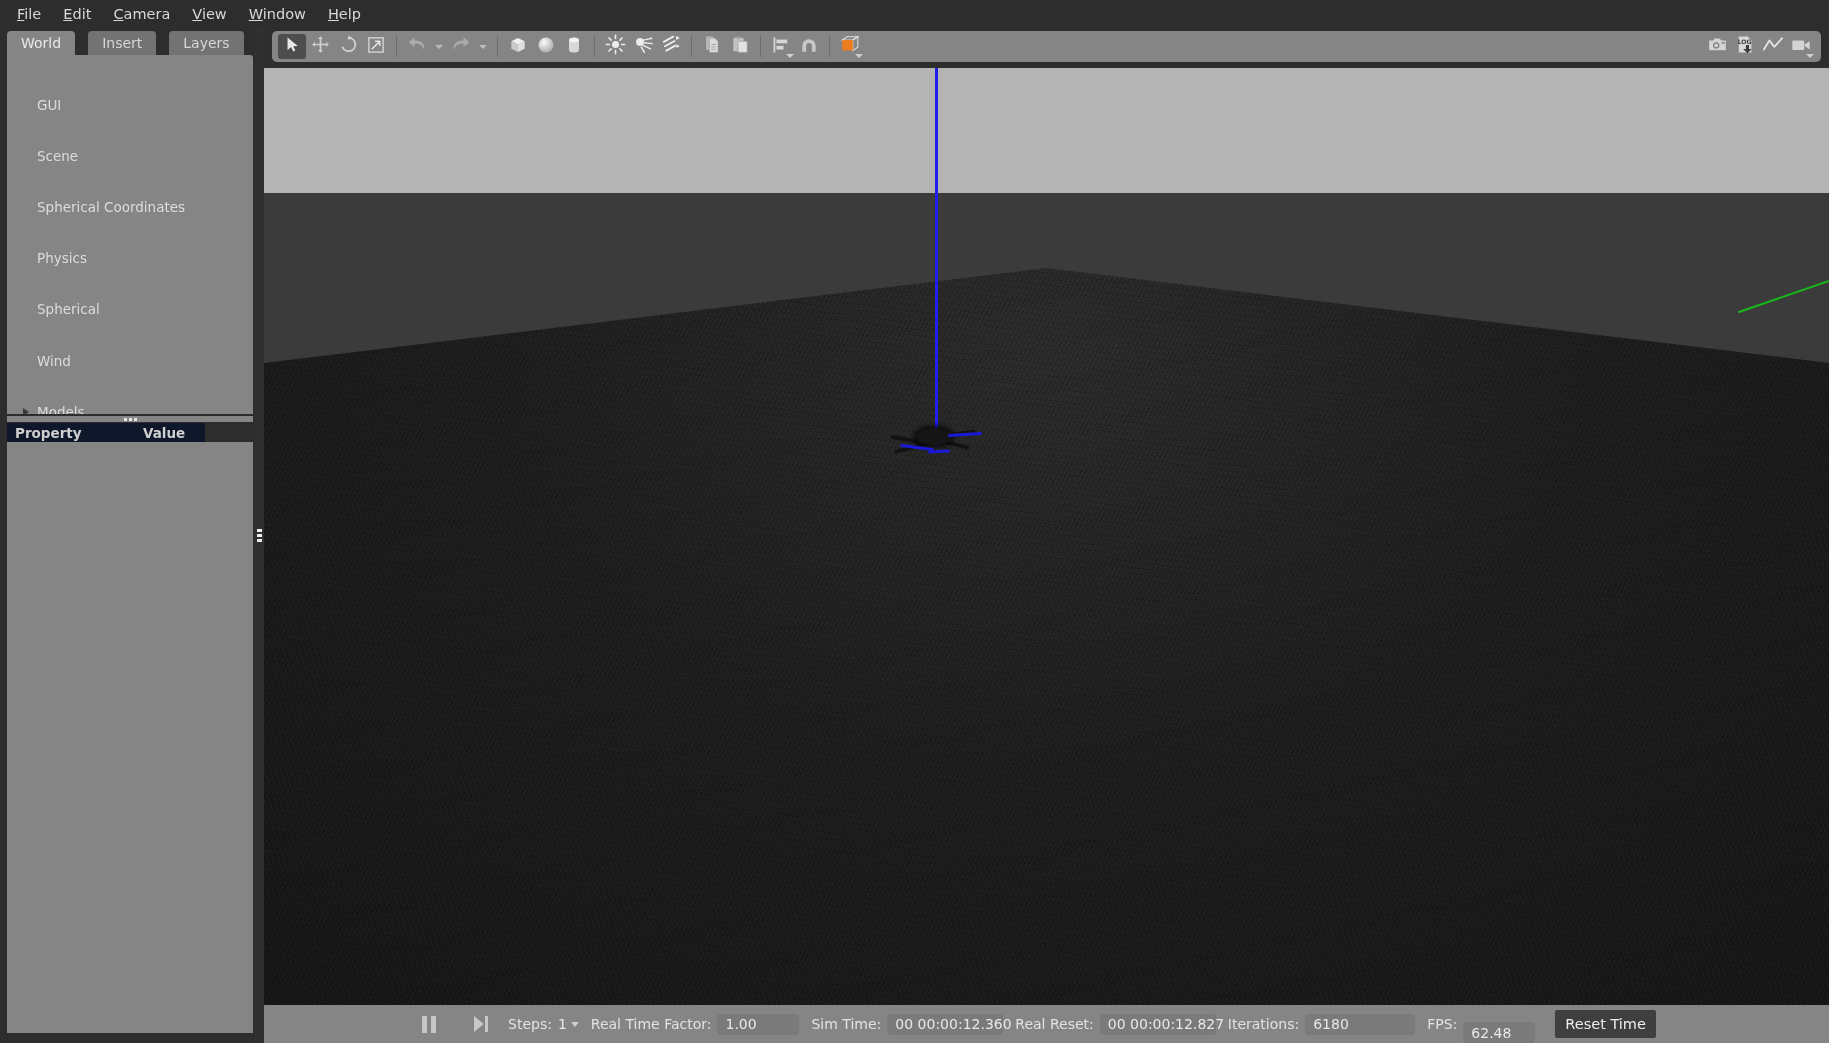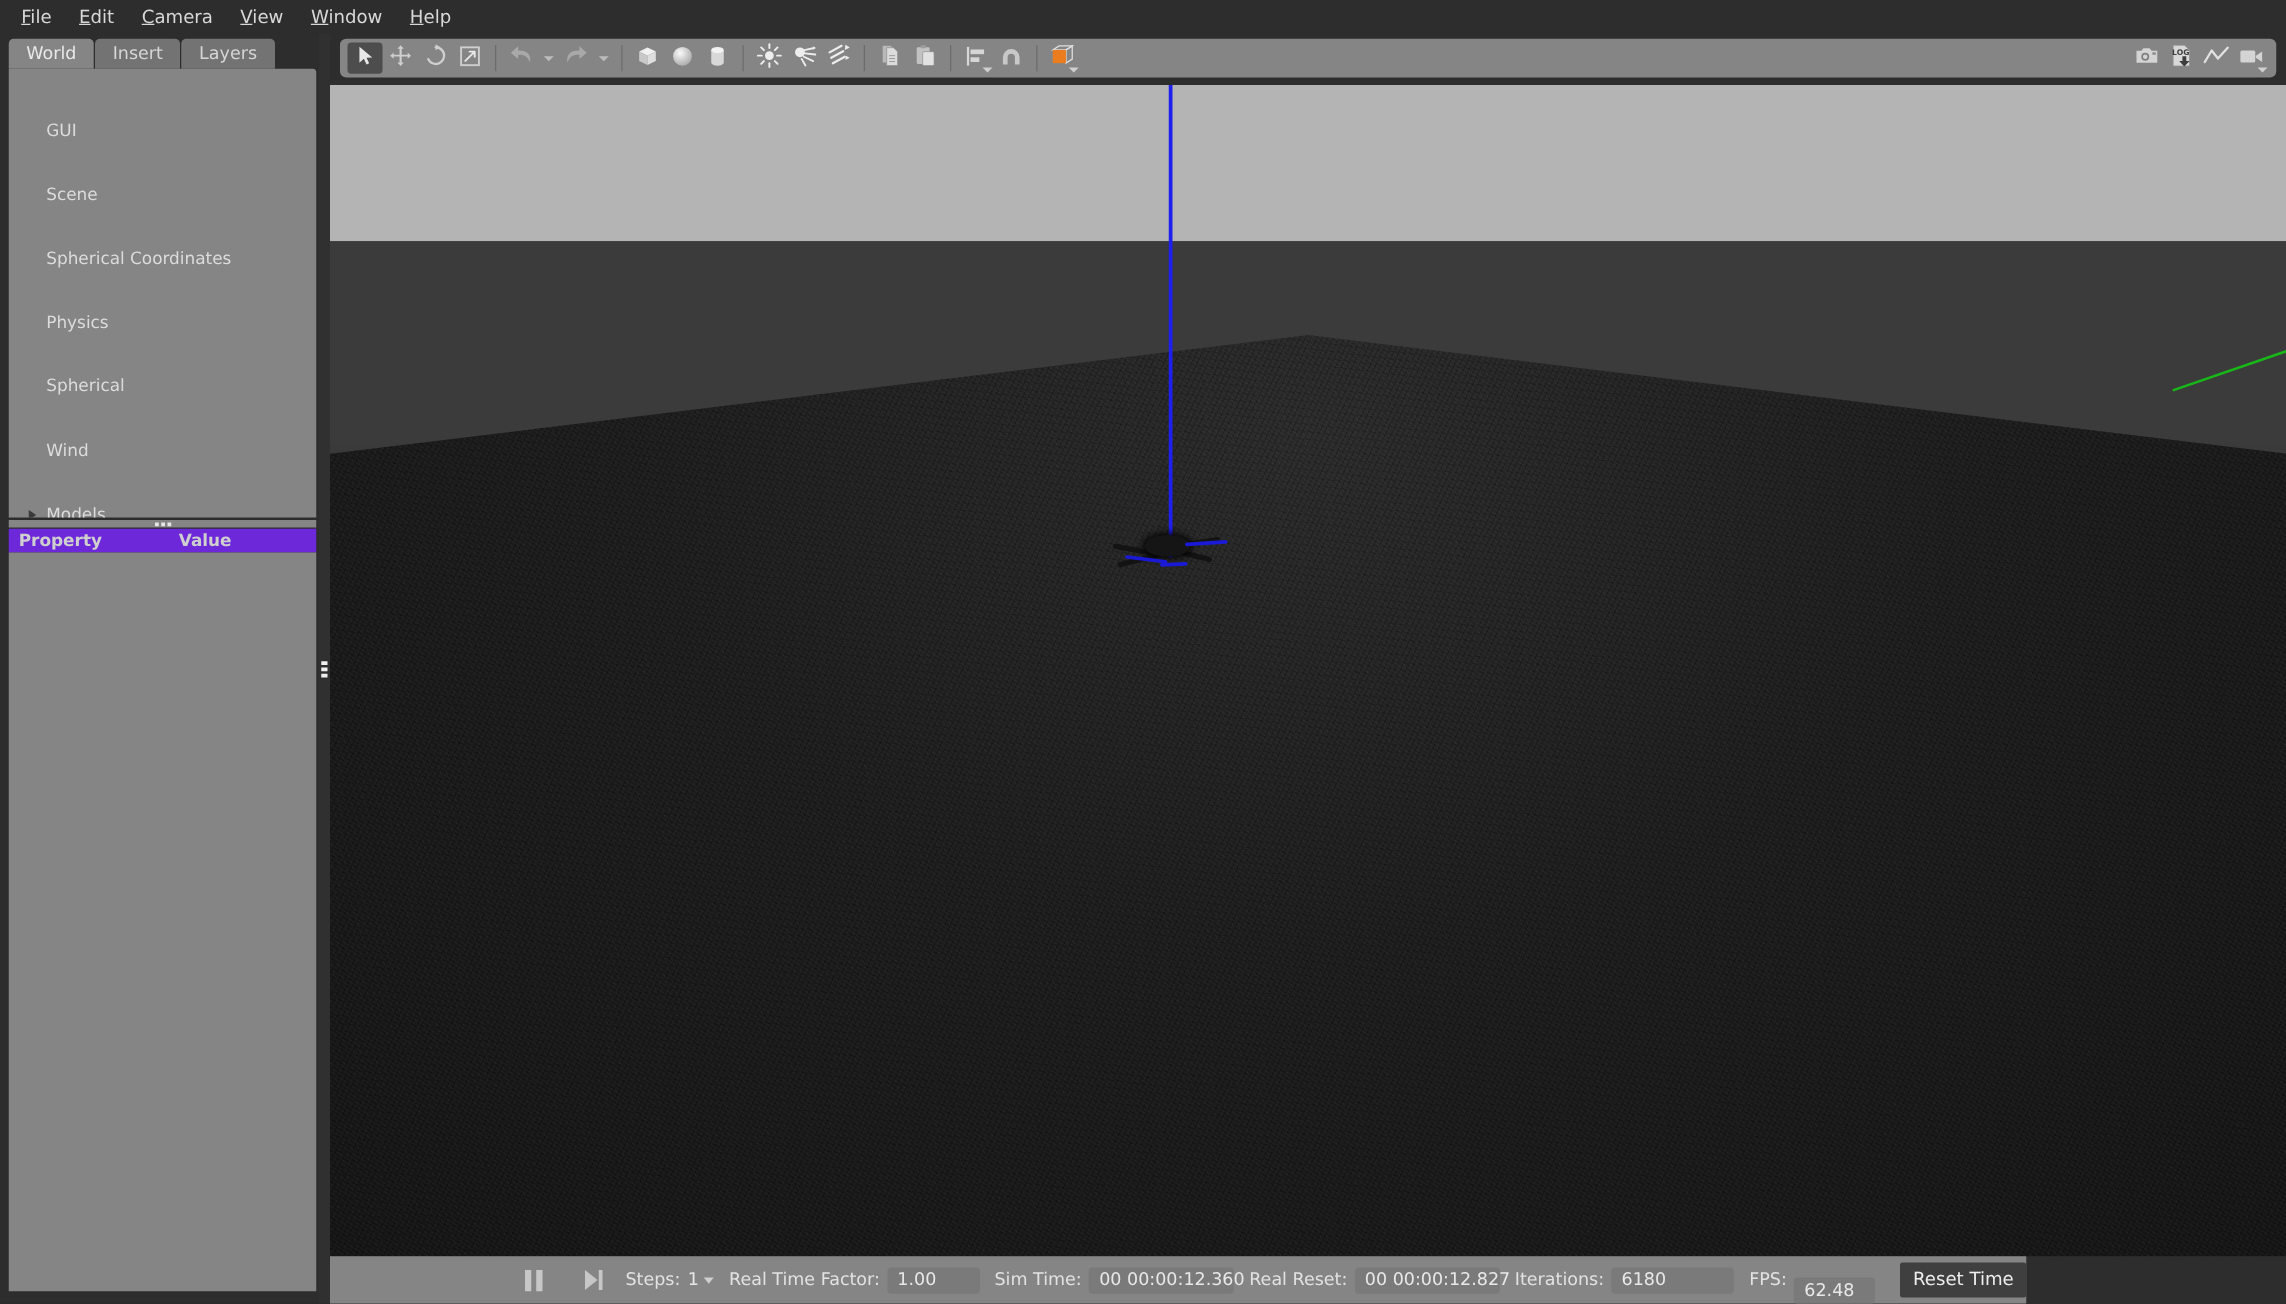--- a/index.html
+++ b/index.html
@@ -25,21 +25,21 @@
   .mn { text-decoration: underline; }
 
   
   .left-dock {
     position: absolute; top: 27px; left: 0;
     width: 255px; height: 1016px;
     background: #2d2d2d;
   }
   .tabrow {
     position: absolute; top: 4px; left: 7px;
-    display: flex; align-items: flex-end; gap: 1px;
+    display: flex; align-items: flex-end; gap: 13px;
   }
   .tab {
     height: 24px; padding: 0 14px;
     display: flex; align-items: center; justify-content: center;
     font-size: 14px; color: #d6d6d6;
     background: #737373;
     border-top-left-radius: 4px; border-top-right-radius: 4px;
     cursor: default; white-space: nowrap;
   }
   .tab.active { background: #858585; color: #e8e8e8; }
@@ -70,22 +70,22 @@
   .splitter-h {
     position: absolute; top: 389px; left: 7px; width: 246px; height: 6px;
     background: #858585;
     display: flex; align-items: center; justify-content: center;
   }
   .dots3 { display: flex; gap: 2px; }
   .dots3 i { width: 3px; height: 3px; background: #e6e6e6; display: block; }
 
   .prop-header {
     position: absolute; top: 396px; left: 7px;
-    width: 246px; height: 19px;
-    background: #6d28d9;
+    width: 198px; height: 19px;
+    background: #0f172a;
     display: flex; align-items: center;
   }
   .prop-header .col {
     font-size: 13.5px; font-weight: bold; color: #cfcfcf;
     padding-left: 8px; cursor: default;
   }
   .prop-header .col.c1 { width: 128px; }
 
   .prop-body {
     position: absolute; top: 415px; left: 7px;
@@ -185,21 +185,21 @@
     box-shadow: 0 0 5px 2px rgba(0,0,0,.85);
   }
   .arm {
     position: absolute; height: 4px; background: #131314; border-radius: 2px;
   }
   .blade { position: absolute; height: 3px; background: #1a1ad6; border-radius: 2px; }
 
   
   .statusbar {
     position: absolute; bottom: 0; left: 264px;
-    width: 1357px; height: 38px;
+    width: 1565px; height: 38px;
     background: #858585;
     display: flex; align-items: center;
     padding-left: 150px;
     gap: 0;
   }
   .sb-btn {
     width: 30px; height: 26px; display: flex; align-items: center; justify-content: center;
     cursor: default; border-radius: 3px;
   }
   .pause-ico { display: flex; gap: 4px; }

